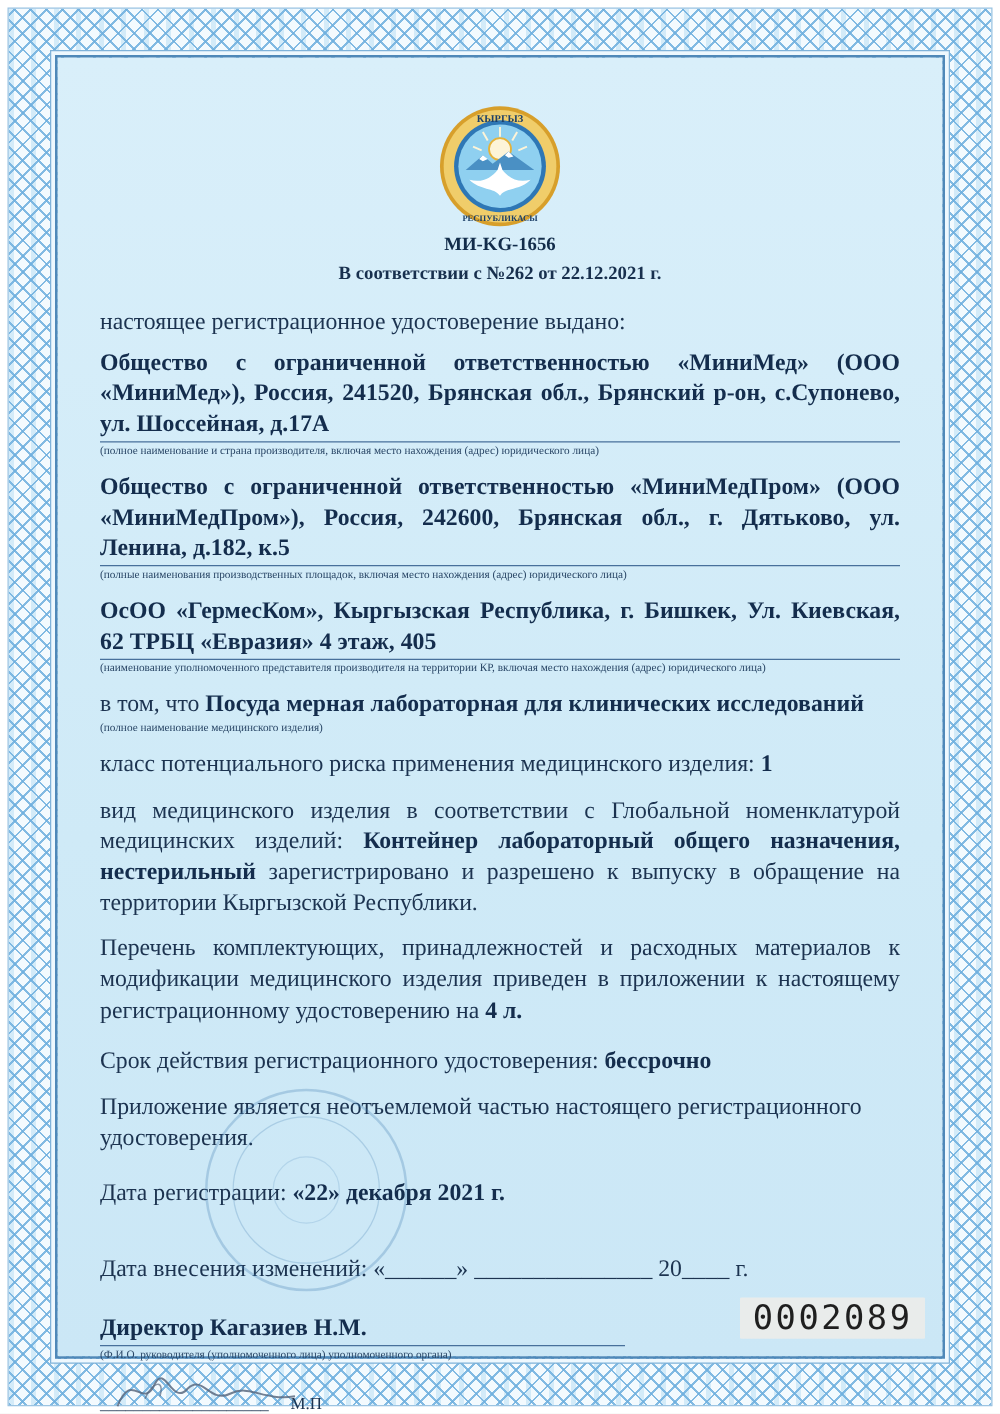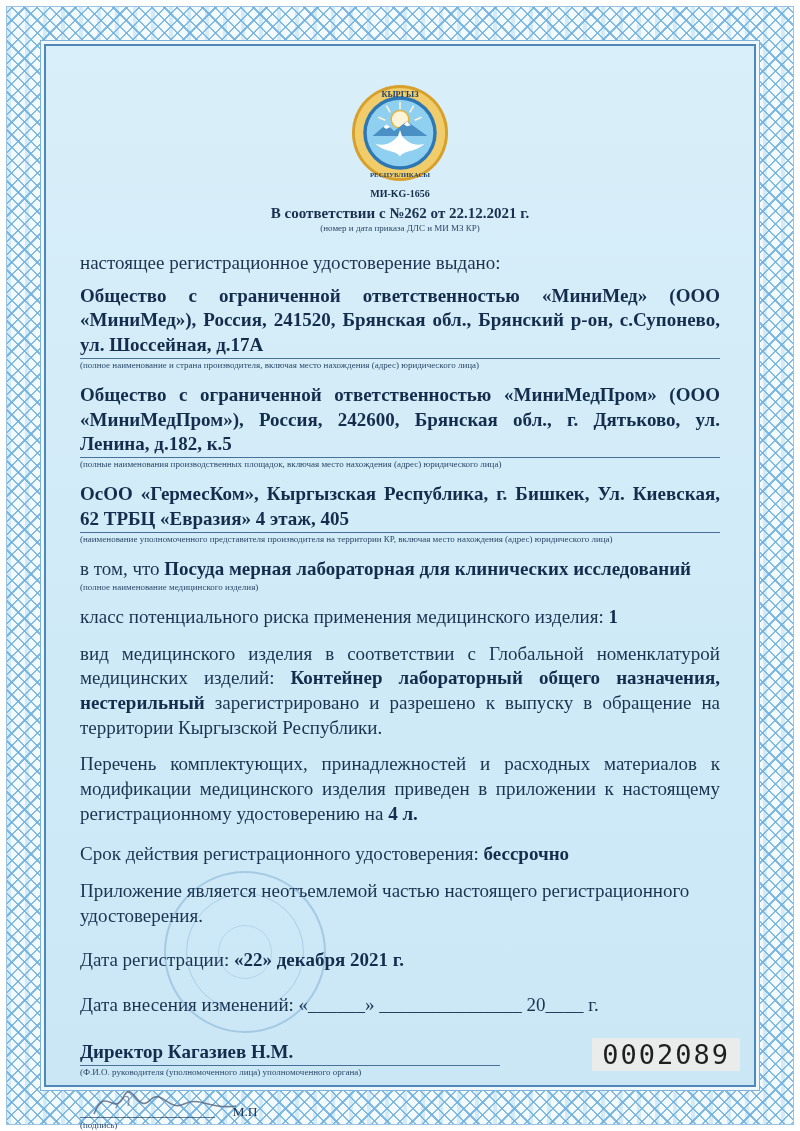--- a/index.html
+++ b/index.html
@@ -26,21 +26,21 @@
     box-shadow:0 0 0 3px #eef8fe, 0 0 0 4px #7fb2d9;
   }
   .content{position:relative;height:100%;padding:14px 34px;box-sizing:border-box;color:#1c3350;}
   .center{text-align:center;}
   .emblem-wrap{margin:24px auto 6px;width:98px;height:98px;}
   .hdr{
     font-weight:bold;font-size:14.5px;line-height:1.38;color:#13304f;
     white-space:pre-line;letter-spacing:.2px;margin-top:14px;
   }
   .title{font-weight:bold;font-size:15.5px;color:#122c4a;margin-top:13px;letter-spacing:.3px;}
-  .num{font-weight:bold;font-size:10px;color:#122c4a;margin-top:3px;}
+  .num{font-weight:bold;font-size:15px;color:#122c4a;margin-top:3px;}
   .ord{font-weight:bold;font-size:15px;color:#18304e;margin-top:6px;}
   .note{font-size:9px;line-height:1.25;color:#2a4767;}
   .note.lined{border-top:1px solid #48709b;padding-top:1px;}
   .cnote{font-size:9px;color:#2a4767;margin-top:1px;}
   .para{font-size:19px;line-height:1.3;text-align:justify;margin:12px 0 0;}
   .para.nj{text-align:left;}
   .b{font-weight:bold;color:#142d4d;}
   .sigrow{position:relative;margin-top:26px;font-size:13.5px;}
   .serial{
     position:absolute;right:14px;bottom:14px;
@@ -91,21 +91,20 @@
           <path d="M50 74 C45 67 34 70 25 61 C36 64 43 59 48 53 L50 47 L52 53 C57 59 64 64 75 61 C66 70 55 67 50 74 Z" fill="#ffffff"></path>
 
           <text x="50" y="13.5" text-anchor="middle" font-size="8.5" font-weight="bold" fill="#1d4068" font-family="Liberation Serif, serif">КЫРГЫЗ</text>
           <text x="50" y="95" text-anchor="middle" font-size="7" font-weight="bold" fill="#1d4068" font-family="Liberation Serif, serif">РЕСПУБЛИКАСЫ</text>
         </svg>
       </div>
 
 
       <div class="num center">МИ-KG-1656</div>
       <div class="ord center">В соответствии с №262 от 22.12.2021 г.</div>
-      <div class="cnote center">(номер и дата приказа ДЛС и МИ МЗ КР)</div>
 
       <p class="para nj" style="margin-top:18px"><span>настоящее регистрационное удостоверение выдано:</span></p>
 
       <p class="para b" style="margin-top:8px">Общество с ограниченной ответственностью «МиниМед» (ООО «МиниМед»), Россия, 241520, Брянская обл., Брянский р-он, с.Супонево, ул. Шоссейная, д.17А</p>
       <div class="note lined">(полное наименование и страна производителя, включая место нахождения (адрес) юридического лица)</div>
 
       <p class="para b">Общество с ограниченной ответственностью «МиниМедПром» (ООО «МиниМедПром»), Россия, 242600, Брянская обл., г. Дятьково, ул. Ленина, д.182, к.5</p>
       <div class="note lined">(полные наименования производственных площадок, включая место нахождения (адрес) юридического лица)</div>
 
       <p class="para b">ОсОО «ГермесКом», Кыргызская Республика, г. Бишкек, Ул. Киевская, 62 ТРБЦ «Евразия» 4 этаж, 405</p>
@@ -119,21 +118,21 @@
       <p class="para"><span>вид медицинского изделия в соответствии с Глобальной номенклатурой медицинских изделий: </span><span class="b">Контейнер лабораторный общего назначения, нестерильный</span><span> зарегистрировано и разрешено к выпуску в обращение на территории Кыргызской Республики.</span></p>
 
       <p class="para"><span>Перечень комплектующих, принадлежностей и расходных материалов к модификации медицинского изделия приведен в приложении к настоящему регистрационному удостоверению на </span><span class="b">4 л.</span></p>
 
       <p class="para nj" style="margin-top:16px"><span>Срок действия регистрационного удостоверения: </span><span class="b">бессрочно</span></p>
 
       <p class="para nj">Приложение является неотъемлемой частью настоящего регистрационного удостоверения.</p>
 
       <p class="para nj" style="margin-top:20px"><span>Дата регистрации: </span><span class="b">«22» декабря 2021 г.</span></p>
 
-      <p class="para nj" style="margin-top:20px">Дата внесения изменений: «______»  _______________ 20____ г.</p>
+      <p class="para nj" style="margin-top:36px">Дата внесения изменений: «______»  _______________ 20____ г.</p>
 
       <p class="para b nj" style="margin-top:22px">Директор Кагазиев Н.М.</p>
       <div class="note lined" style="max-width:420px">(Ф.И.О. руководителя (уполномоченного лица) уполномоченного органа)</div>
 
       <div class="sigrow">
         <svg class="sig-svg" width="170" height="52" viewBox="0 0 170 52">
           <path d="M6 40 C18 10 26 44 36 22 C44 6 50 40 62 26 C74 14 80 38 96 30 C112 22 122 36 148 32" fill="none" stroke="#5a6a80" stroke-width="1.6" opacity="0.85"></path>
           <path d="M28 34 C34 20 44 18 40 32" fill="none" stroke="#5a6a80" stroke-width="1.2" opacity="0.7"></path>
         </svg>
         <span>____________________</span>

